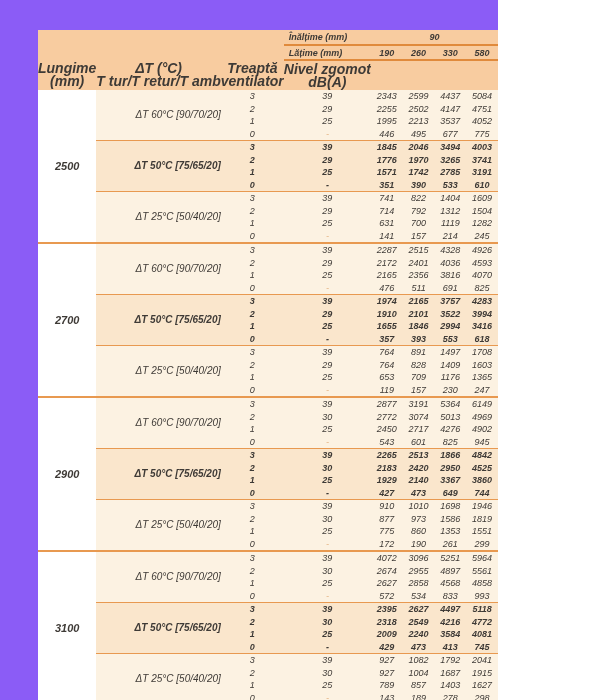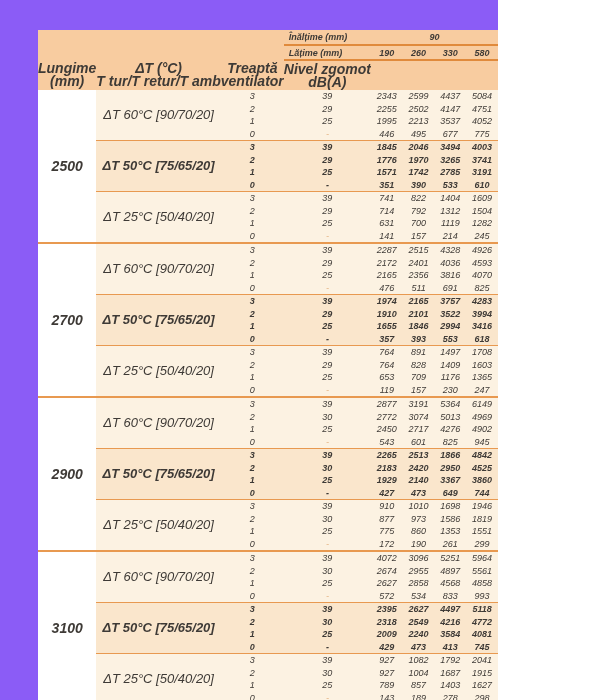--- a/index.html
+++ b/index.html
@@ -21,23 +21,23 @@
   
   tr.hrow td { background:#F8CCA0; height:15px; font-weight:bold; font-size:9px; }
   td.hblank { background:#F8CCA0; }
   td.hlabel { text-align:left; padding-left:5px; }
   td.hline { border-bottom:2px solid #E08A3C; }
   tr.hcols td { height:30px; }
   tr.hcols .l1, tr.hcols .l2 { display:block; line-height:13px; font-weight:bold; font-size:14px;text-align:center; }
   
   td.plain { background:#FCF2E2; font-weight:normal; }
   td.shade { background:#FAE6CC; font-weight:bold; }
-  td.lungime { background:#ffffff; font-weight:bold; font-size:14px; }
+  td.lungime { background:#ffffff; font-weight:bold; font-size:11px; }
   td.val, td.dt { height:12.5px; line-height:12.5px; }
-  td.dt { font-size:13px; }
+  td.dt { font-size:10px;text-align:right; }
   td.sec-end { border-bottom:1.5px solid #E89950; }
   td.grp-end { border-bottom:2px solid #E89950; }
   td.dash.plain { color:#D99A5E; }
 </style>
 </head>
 <body>
 
 <div class="sheet">
   <table class="spec">
     <colgroup>

